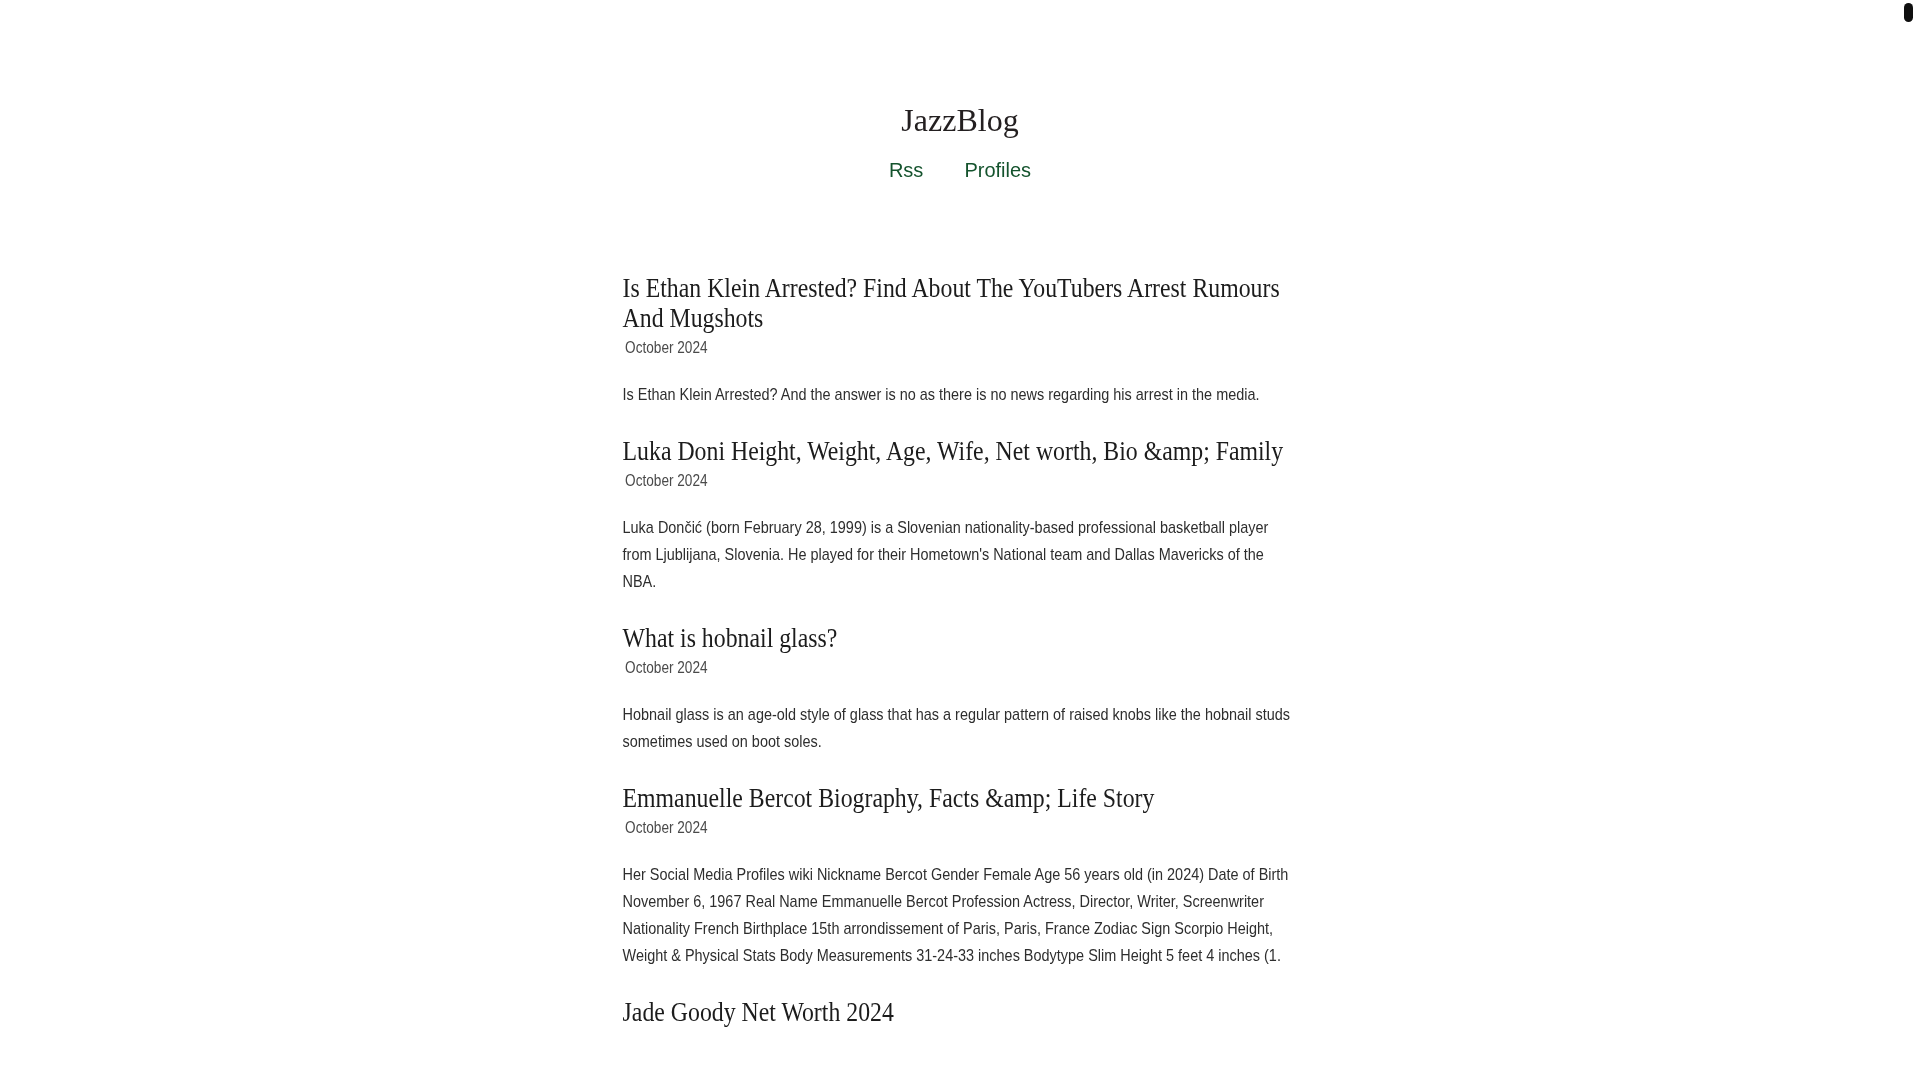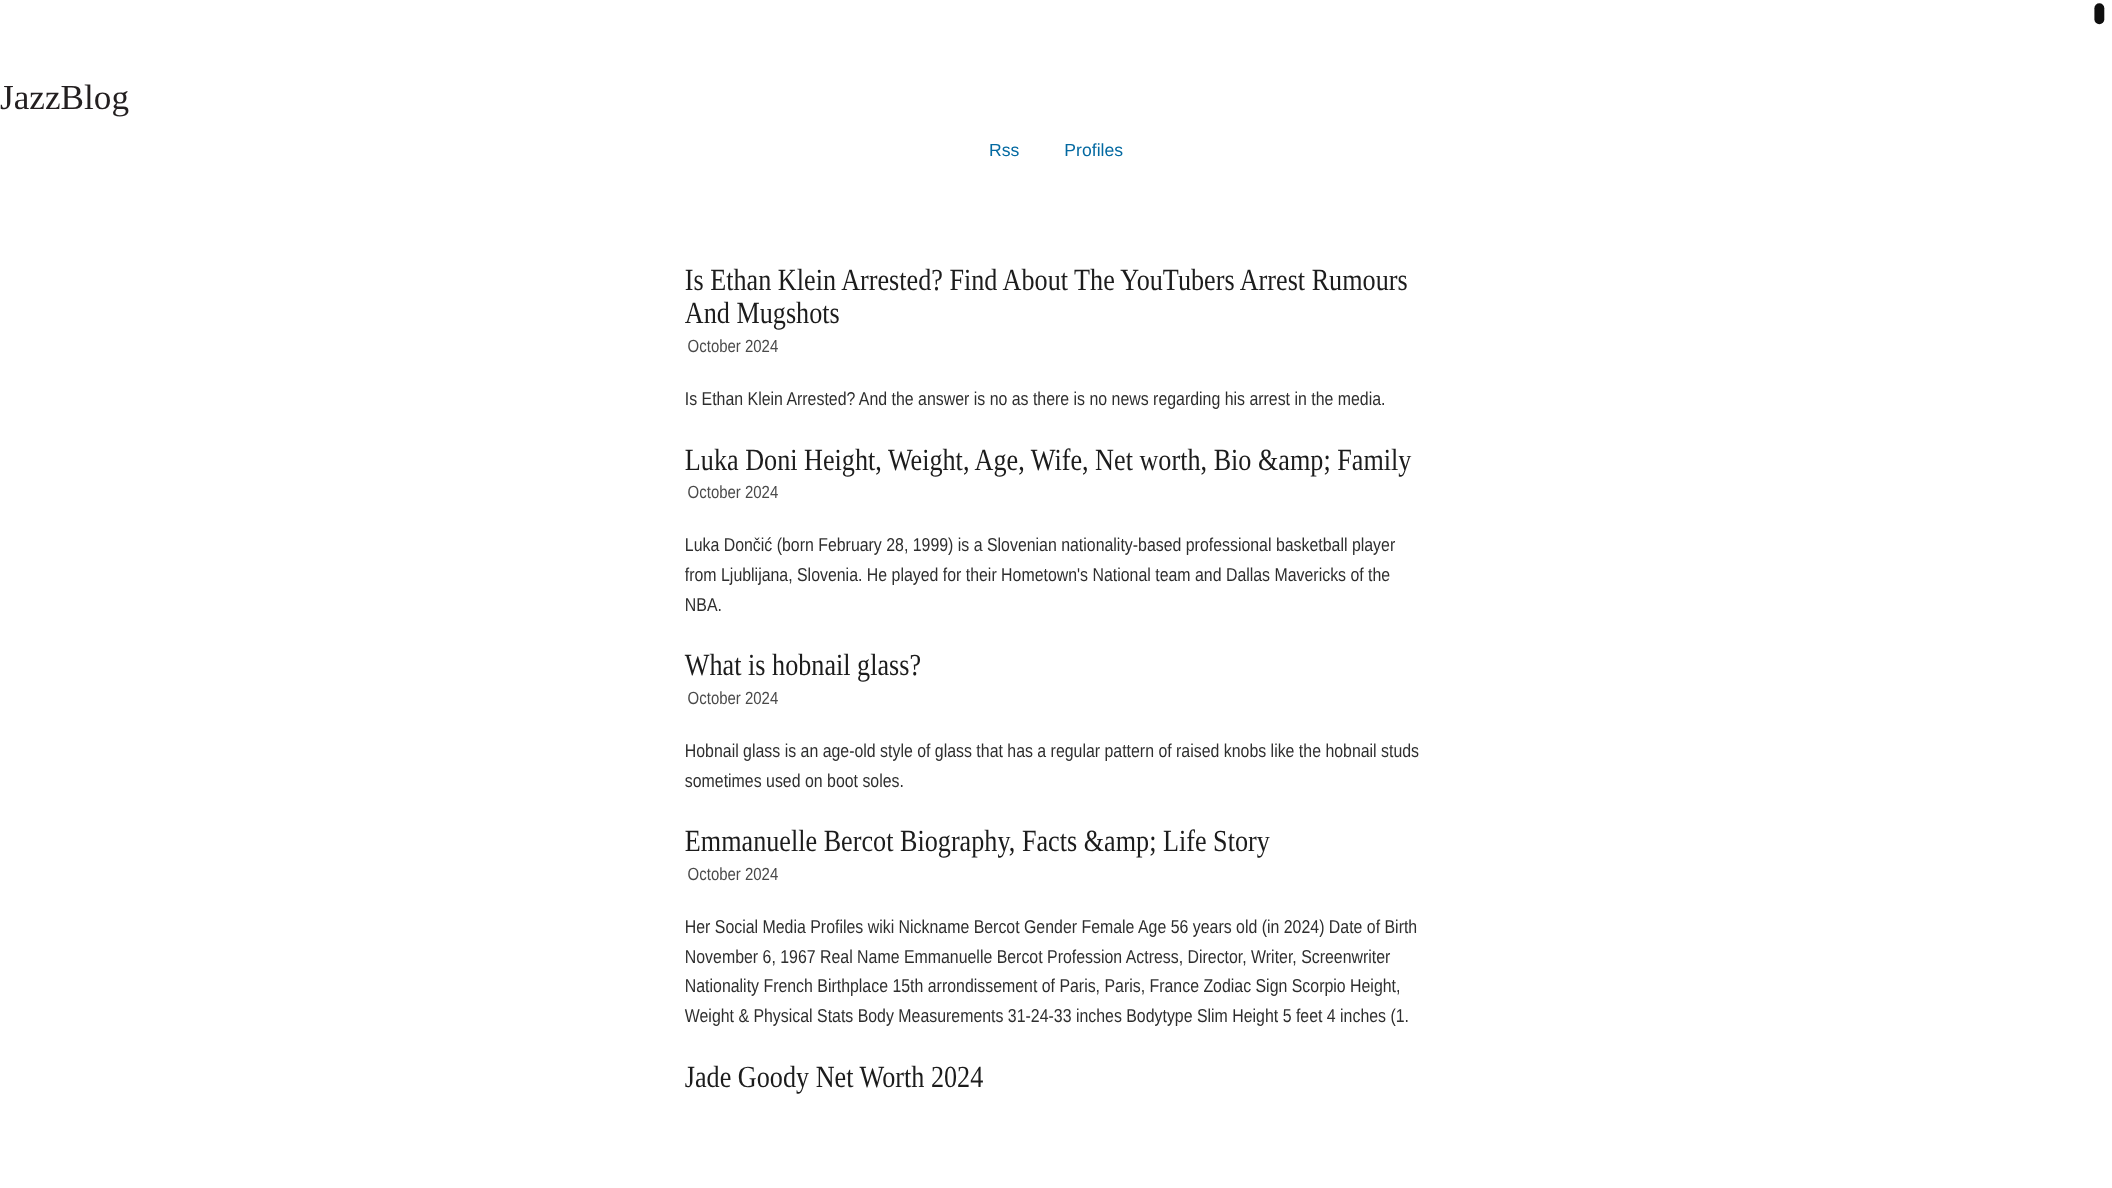--- a/index.html
+++ b/index.html
@@ -7,39 +7,39 @@
     width: 1920px;
     height: 1080px;
     background: #ffffff;
     overflow: hidden;
     position: relative;
     font-family: "Liberation Sans", sans-serif;
     color: #2e2e2e;
   }
 
   
-  .site-header { padding-top: 68px; text-align: left; }
+  .site-header { padding-top: 100px; text-align: center; }
   .site-title {
     font-family: "Liberation Serif", serif;
     font-weight: 400;
     font-size: 32px;
     line-height: 40px;
     margin: 0;
     color: #231f20;
   }
   .site-nav {
     margin-top: 20px;
     display: flex;
     justify-content: center;
     gap: 41px;
   }
   .site-nav a {
-    font-size: 16px;
+    font-size: 20px;
     line-height: 20px;
-    color: #0369a1;
+    color: #14532d;
     text-decoration: none;
     cursor: pointer;
   }
 
   
   .content {
     width: 794px;
     margin: 93px auto 0 auto;
     transform: scaleX(0.85);
     transform-origin: 50% 0;

